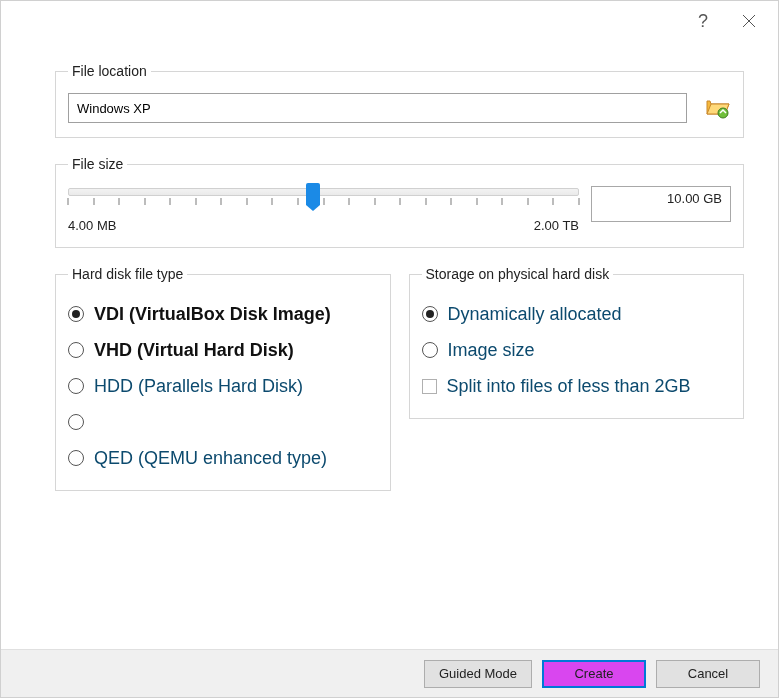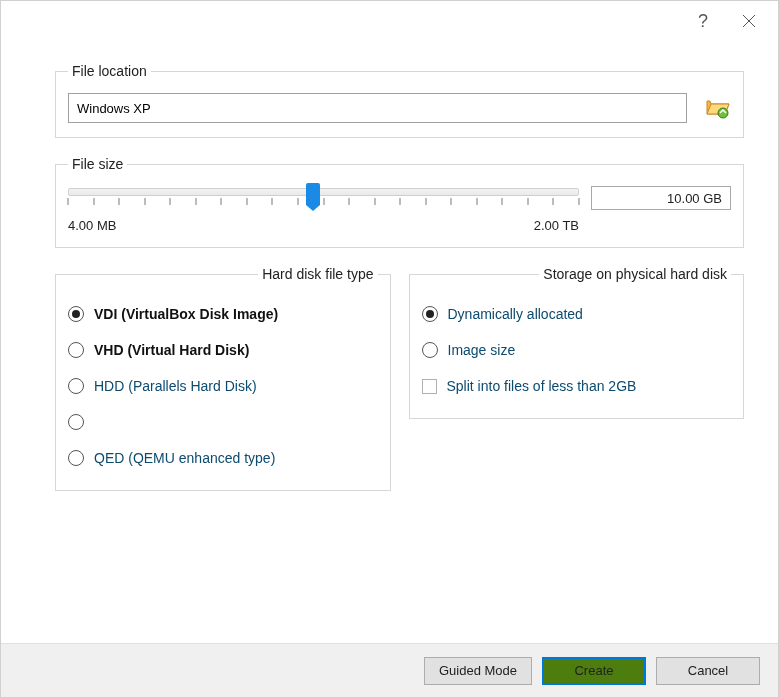--- a/index.html
+++ b/index.html
@@ -133,42 +133,42 @@
     transform: translateX(-50%);
   }
   .slider-labels {
     display: flex; justify-content: space-between;
     font-size: 13px;
     margin-top: 8px;
     color: #222;
   }
   .size-display {
     width: 140px;
-    height: 24px;
+    height: 36px;
     border: 1px solid #a8a8a8;
     text-align: right;
     padding: 4px 8px;
     font-size: 13px;
     background: #fff;
   }
 
   
   .cols {
     display: flex; gap: 18px; align-items: flex-start;
   }
-  .cols fieldset { flex: 1; margin-bottom: 2px; text-align: right; }
+  .cols fieldset { flex: 1; margin-bottom: 2px; }
 
   .radio-list, .check-list {
     display: flex; flex-direction: column;
   }
   .radio-item, .check-item {
     display: flex; align-items: center;
     height: 36px;
     gap: 10px;
-    font-size: 14px;
+    font-size: 18px;
   }
   .radio-item.bold { font-weight: 700; color: #111; }
   .radio-item.regular { font-weight: 400; color: #0c4a6e; }
   .check-item.disabled { color: #0c4a6e; }
 
   .radio-circle {
     width: 16px; height: 16px;
     border: 1px solid #555;
     border-radius: 50%;
     position: relative;
@@ -187,41 +187,41 @@
     width: 15px; height: 15px;
     border: 1px solid #b0b0b0;
     background: #fff;
     flex-shrink: 0;
   }
 
   
   .footer {
     border-top: 1px solid #e0e0e0;
     background: #f0f0f0;
-    height: 54px;
+    height: 48px;
     display: flex;
     justify-content: flex-end;
     align-items: center;
     padding: 0 18px;
     gap: 10px;
   }
   .btn {
     min-width: 104px;
     height: 28px;
     border: 1px solid #adadad;
     background: #e1e1e1;
     font-family: inherit;
     font-size: 13px;
     color: #222;
     padding: 0 14px;
     cursor: pointer;
   }
   .btn.primary {
     border: 2px solid #0078d7;
-    background: #4d7c0f;
+    background: #d946ef;
   }
 </style>
 </head>
 <body>
 
 <div class="window">
 
   <div class="titlebar">
     <div class="tb-btn tb-help">?</div>
     <div class="tb-btn">

